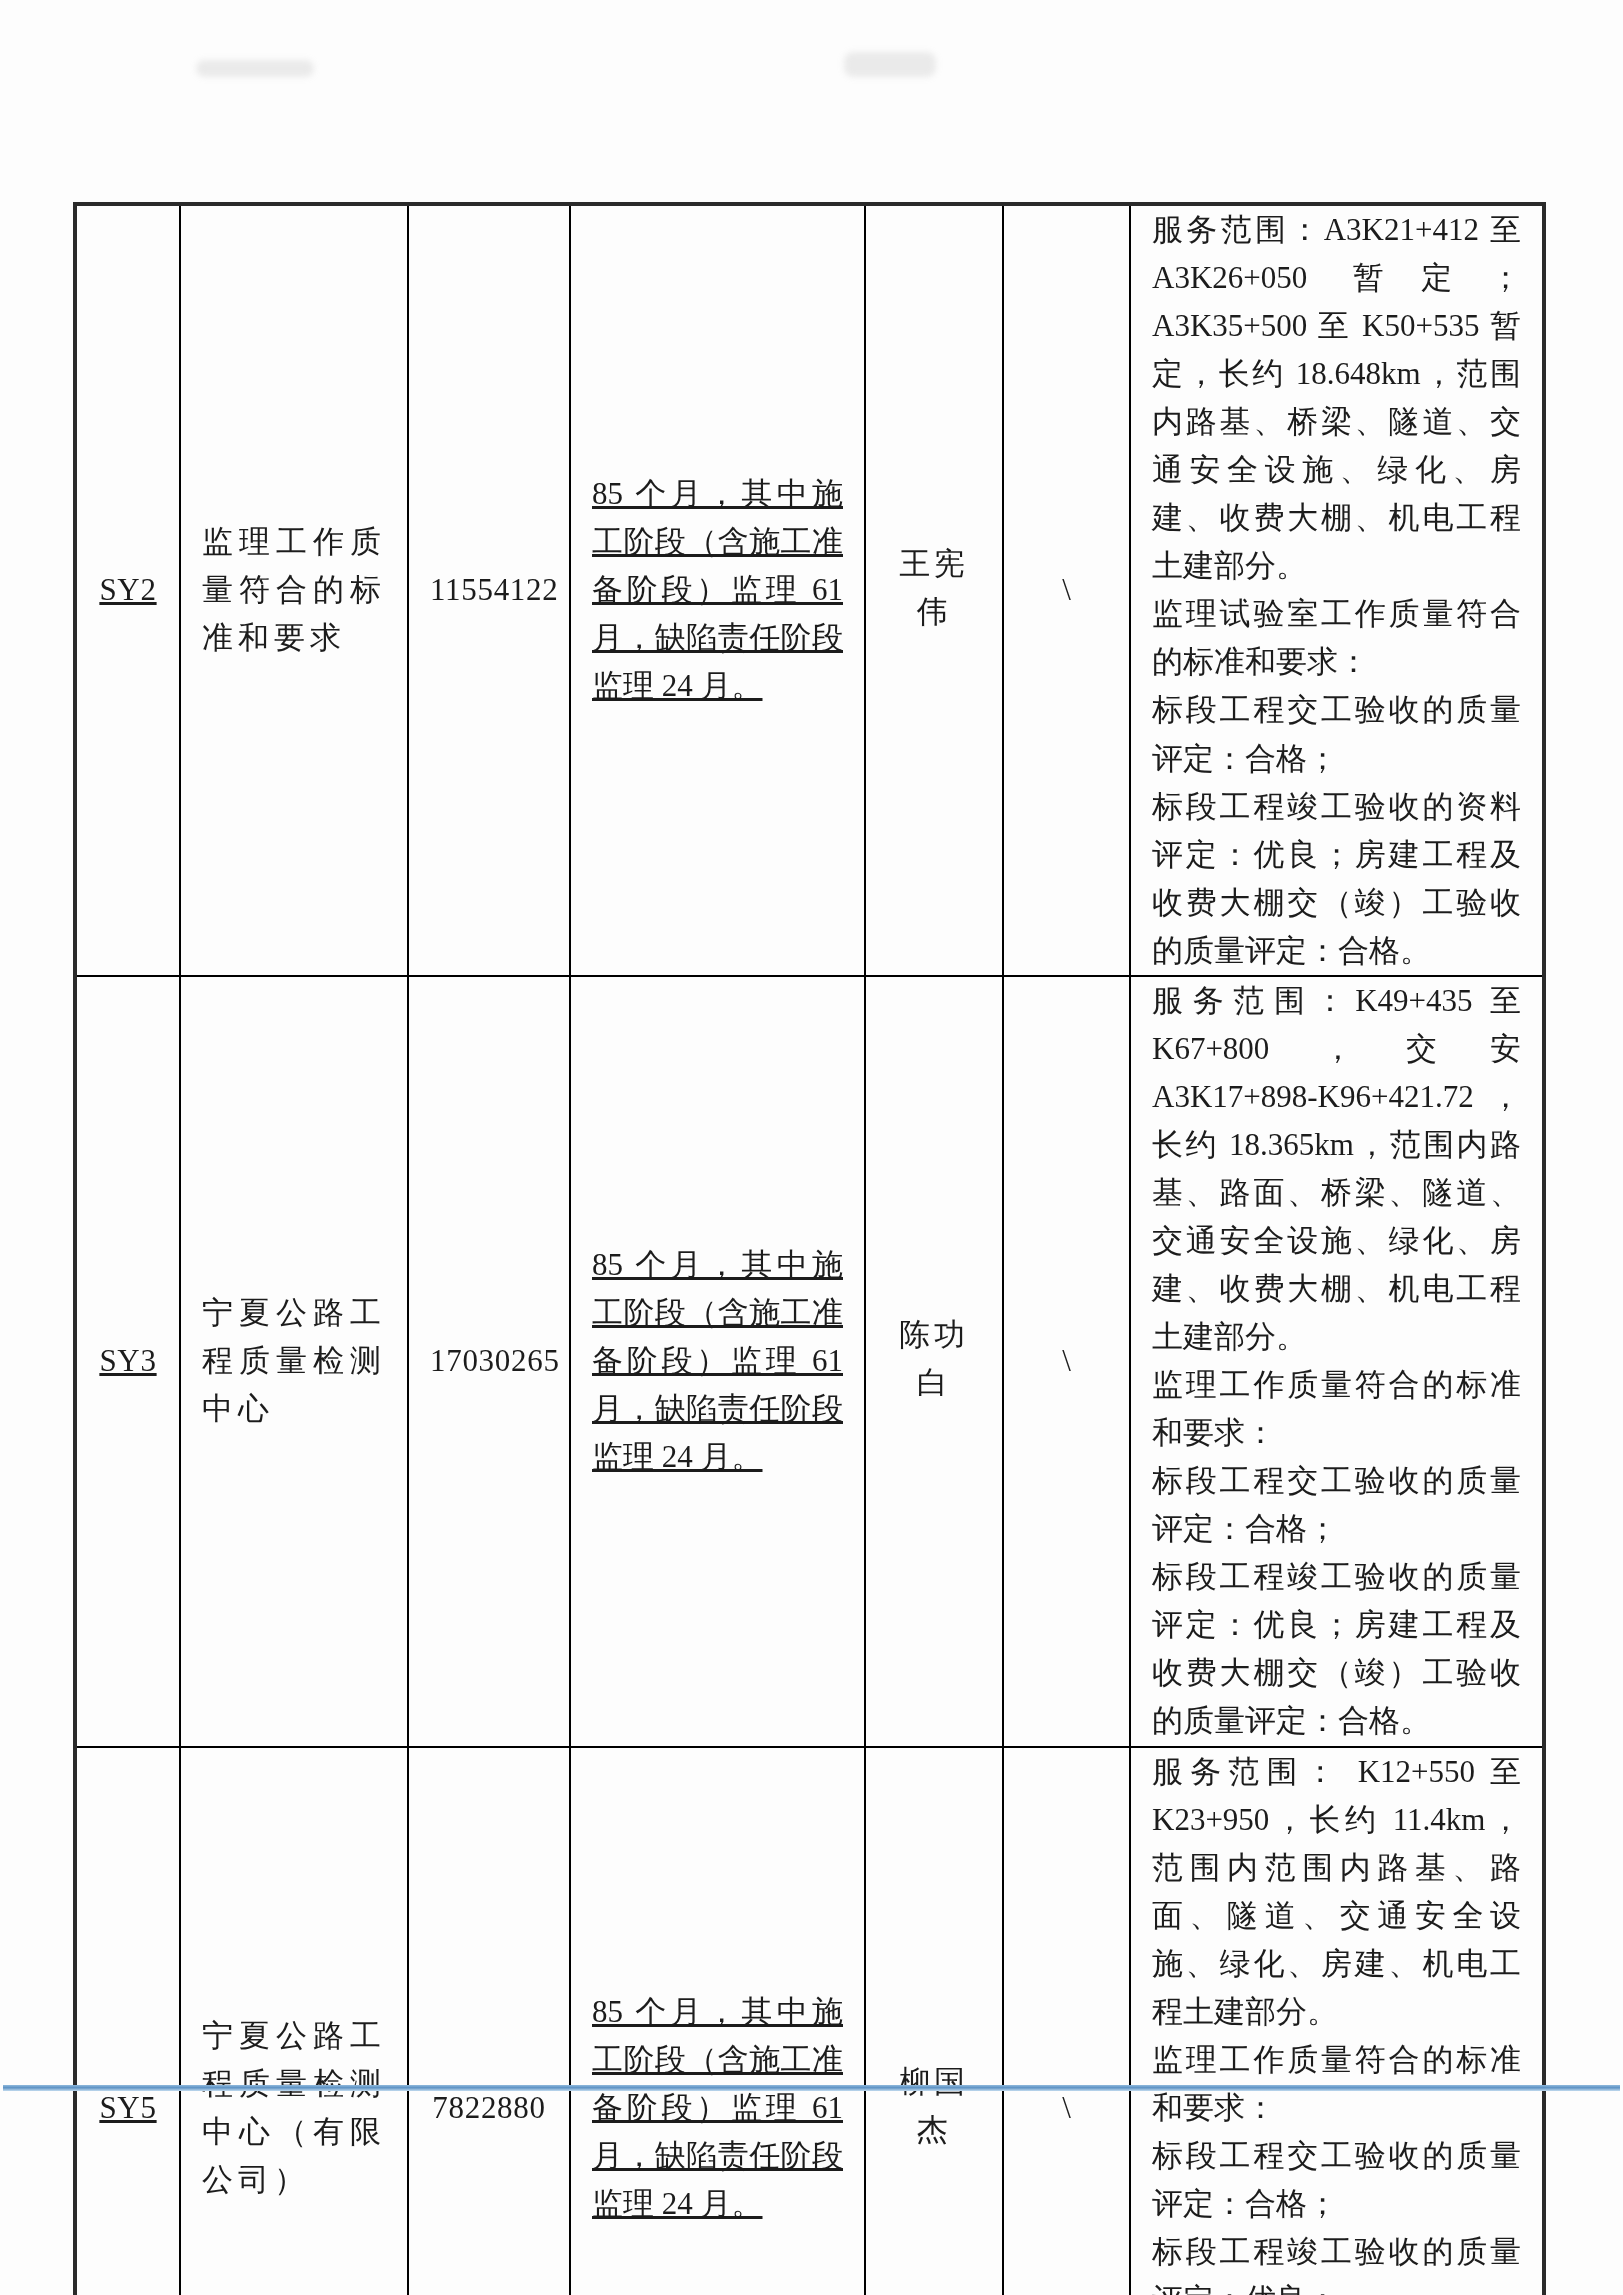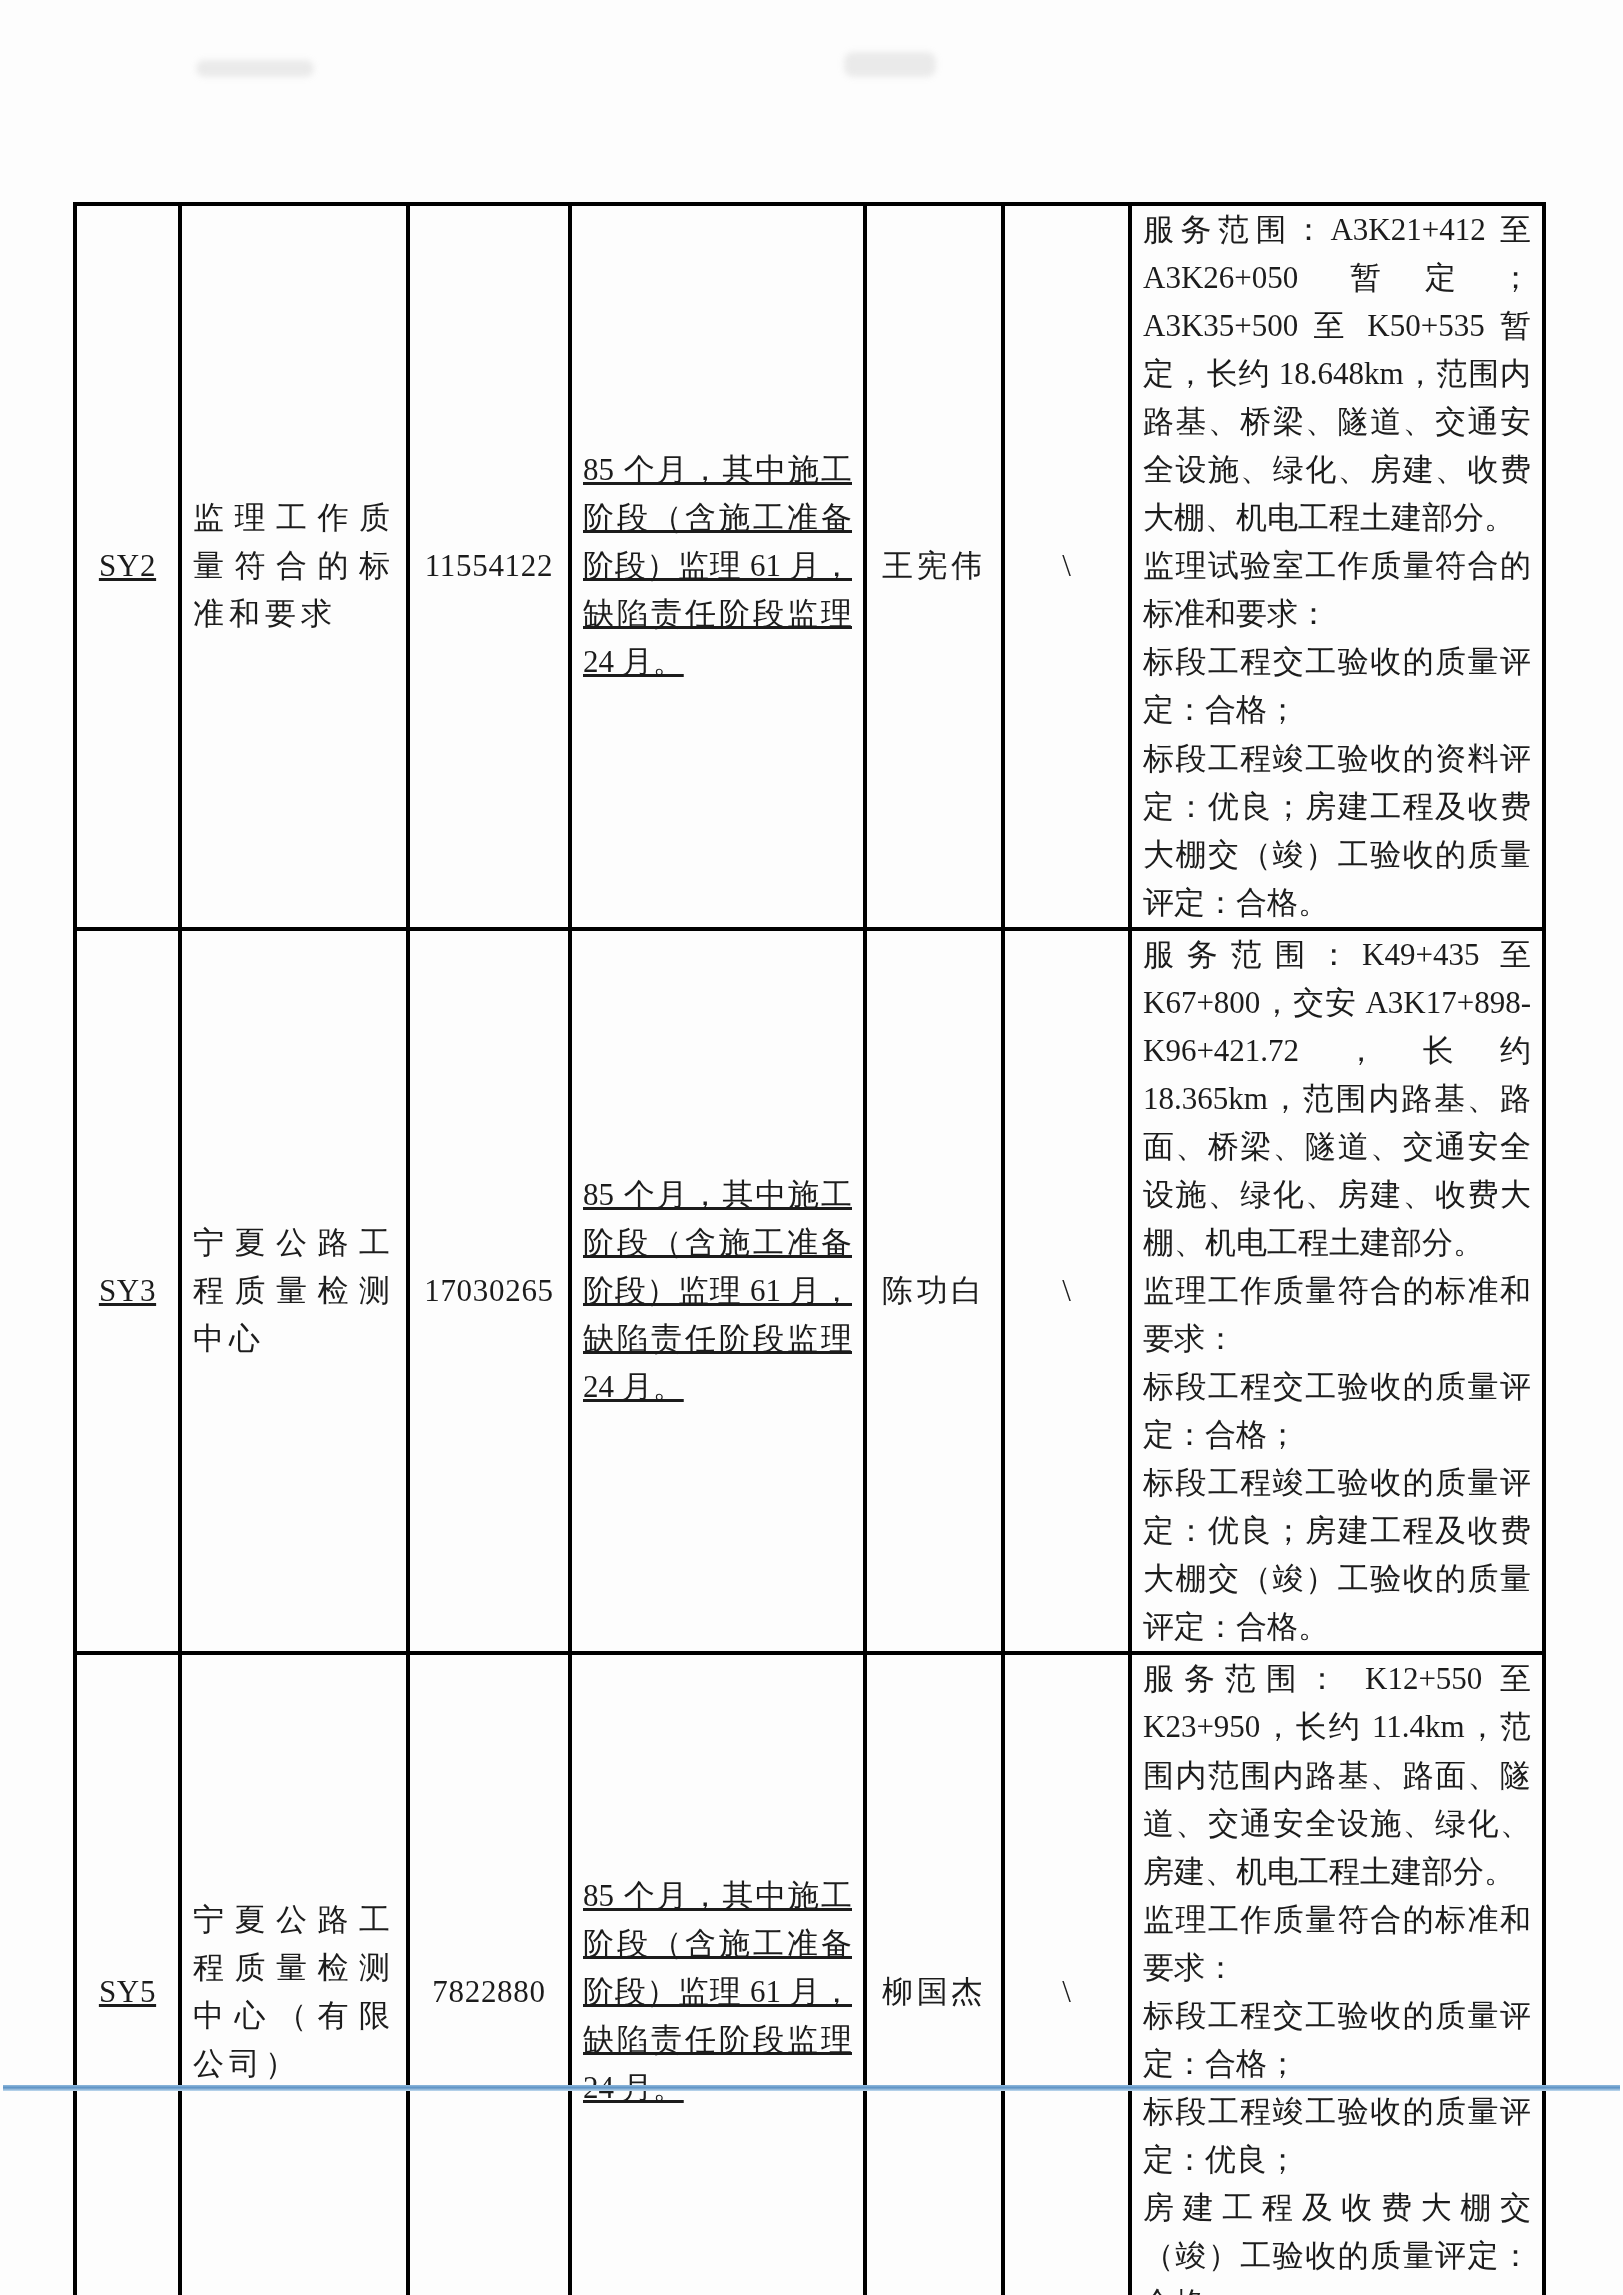--- a/index.html
+++ b/index.html
@@ -26,25 +26,25 @@
     position:absolute;
     left:73px;
     top:202px;
     width:1468px;
     height:1878px;
     border-collapse:collapse;
     table-layout:fixed;
     border:4.6px solid #2a2a2a;
   }
   table.results td{
-    border:4px solid #000000;
+    border:2px solid #000000;
     vertical-align:middle;
     font-size:31px;
     line-height:1.55;
-    padding:0 11px;
+    padding:0 21px;
     box-sizing:border-box;
     overflow:hidden;
   }
   tr.row-1{height:644px;}
   tr.row-2{height:640px;}
   tr.row-3{height:594px;}
 
   td.td-id{
     text-align:center;
     letter-spacing:0.7px;
@@ -66,20 +66,21 @@
   }
   td.td-duration{
     text-align:justify;
     line-height:1.62;
     padding:0 19.6px;
     text-decoration:underline;
   }
   td.td-person{
     text-align:center;
     letter-spacing:0.12em;
+    font-family:Liberation Mono, monospace;
   }
   td.td-slash{
     text-align:center;
     font-size:33px;
   }
   td.td-scope{
     vertical-align:top;
     text-align:justify;
     white-space:pre-line;
     line-height:42px;

